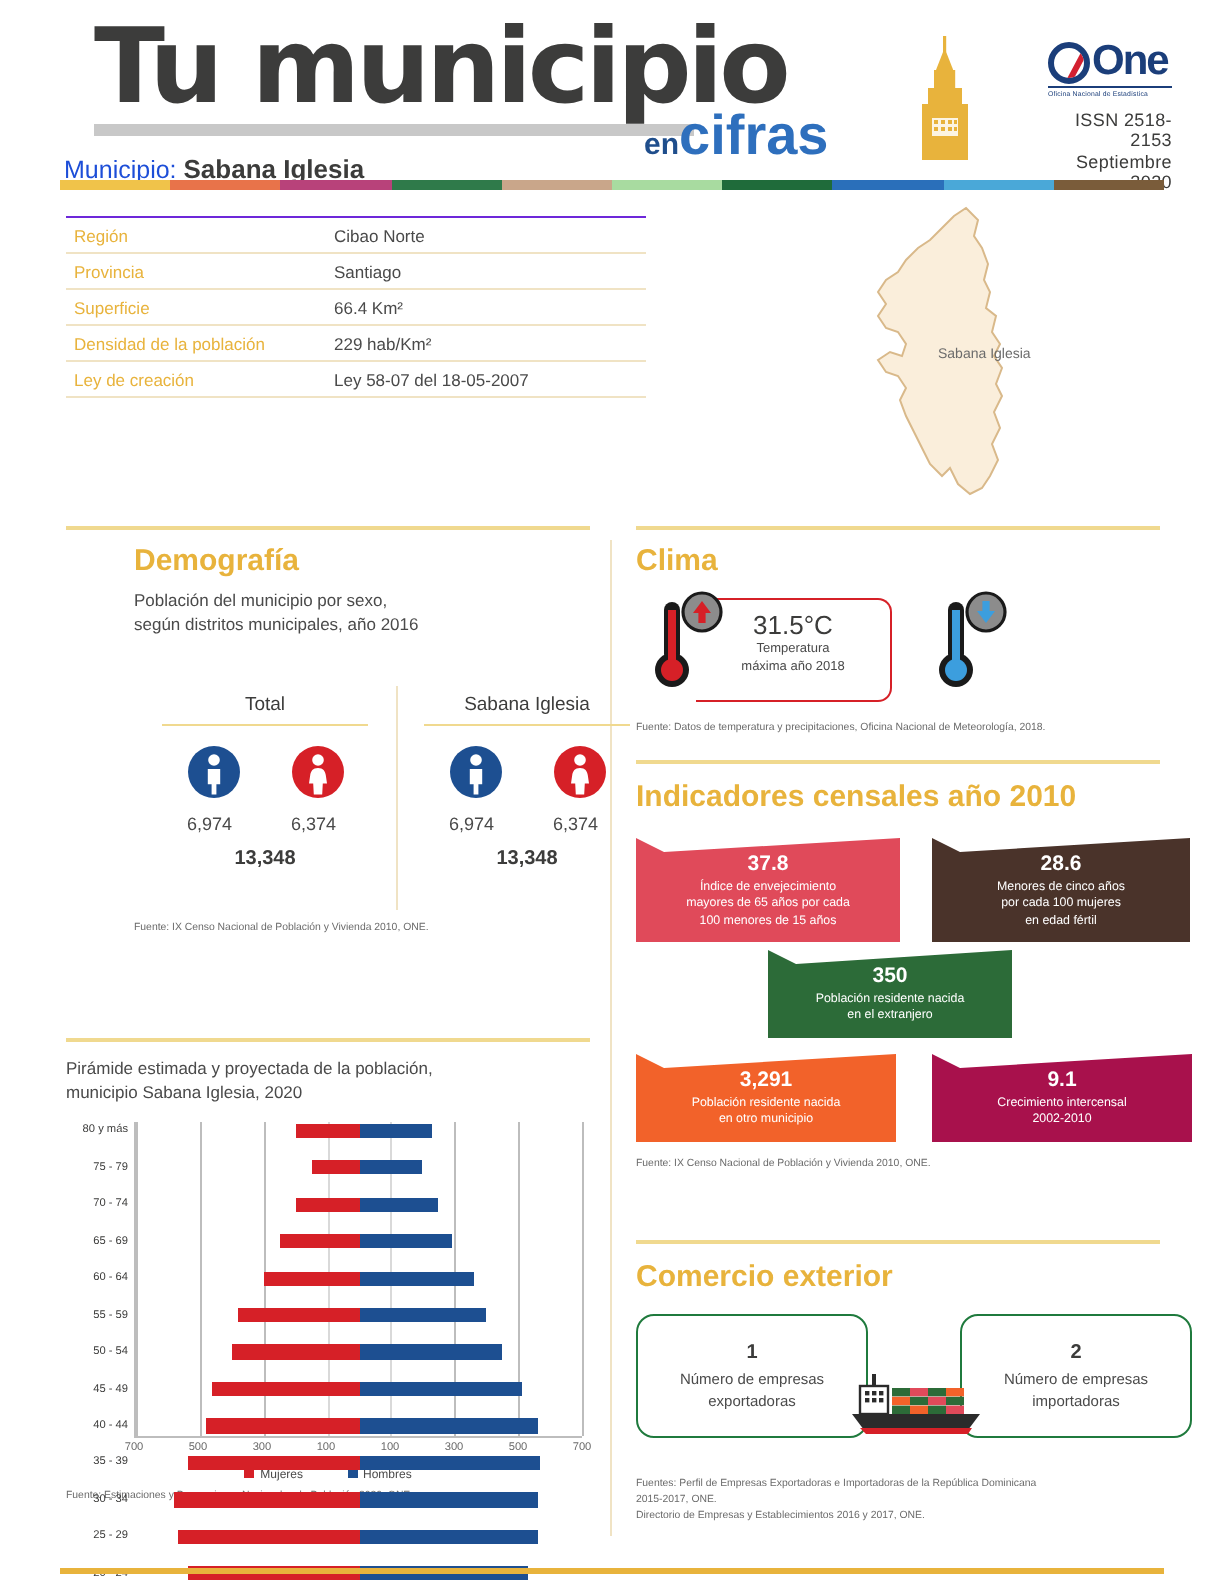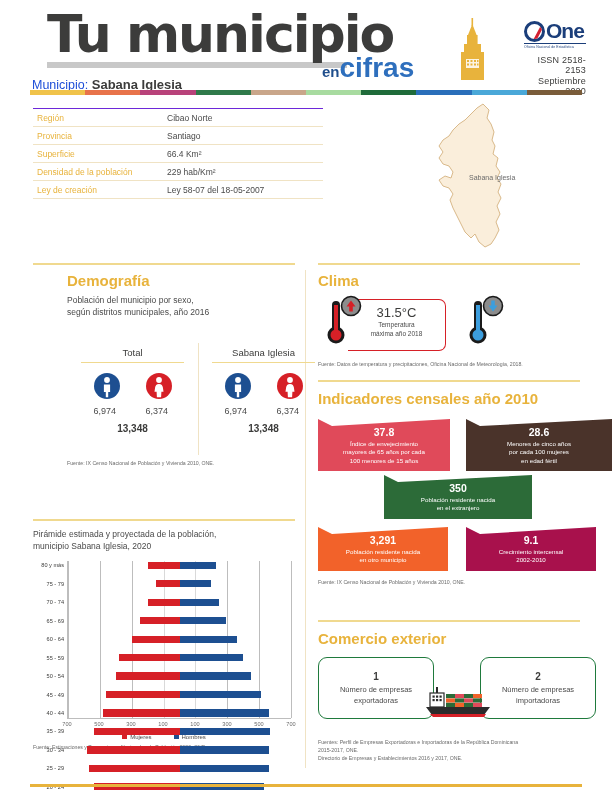--- a/index.html
+++ b/index.html
@@ -434,27 +434,27 @@
 
 <div class="rcol" style="top:390px;">
   <div class="sec-title">Indicadores censales año 2010</div>
   <div class="banners" id="banners" style="height: 160px;">
       <div class="banner" style="left: 0px; top: 4px; width: 132px; height: 52px; background: rgb(224, 74, 90); clip-path: polygon(0px 0px, 14px 7px, 100% 0px, 100% 100%, 0px 100%);">
         <div class="bnum">37.8</div>
         <div class="btxt" style="white-space:pre-line">Índice de envejecimiento
 mayores de 65 años por cada
 100 menores de 15 años</div>
       </div>
-      <div class="banner" style="left: 148px; top: 4px; width: 146px; height: 52px; background: rgb(74, 51, 42); clip-path: polygon(0px 0px, 14px 7px, 100% 0px, 100% 100%, 0px 100%);">
+      <div class="banner" style="left: 148px; top: 4px; width: 129px; height: 52px; background: rgb(74, 51, 42); clip-path: polygon(0px 0px, 14px 7px, 100% 0px, 100% 100%, 0px 100%);">
         <div class="bnum">28.6</div>
         <div class="btxt" style="white-space:pre-line">Menores de cinco años
 por cada 100 mujeres
 en edad fértil</div>
       </div>
-      <div class="banner" style="left: 66px; top: 60px; width: 148px; height: 44px; background: rgb(44, 107, 56); clip-path: polygon(0px 0px, 14px 7px, 100% 0px, 100% 100%, 0px 100%);">
+      <div class="banner" style="left: 66px; top: 60px; width: 122px; height: 44px; background: rgb(44, 107, 56); clip-path: polygon(0px 0px, 14px 7px, 100% 0px, 100% 100%, 0px 100%);">
         <div class="bnum">350</div>
         <div class="btxt" style="white-space:pre-line">Población residente nacida
 en el extranjero</div>
       </div>
       <div class="banner" style="left: 0px; top: 112px; width: 130px; height: 44px; background: rgb(242, 98, 42); clip-path: polygon(0px 0px, 14px 7px, 100% 0px, 100% 100%, 0px 100%);">
         <div class="bnum">3,291</div>
         <div class="btxt" style="white-space:pre-line">Población residente nacida
 en otro municipio</div>
       </div>
       <div class="banner" style="left: 148px; top: 112px; width: 130px; height: 44px; background: rgb(168, 17, 76); clip-path: polygon(0px 0px, 14px 7px, 100% 0px, 100% 100%, 0px 100%);">

